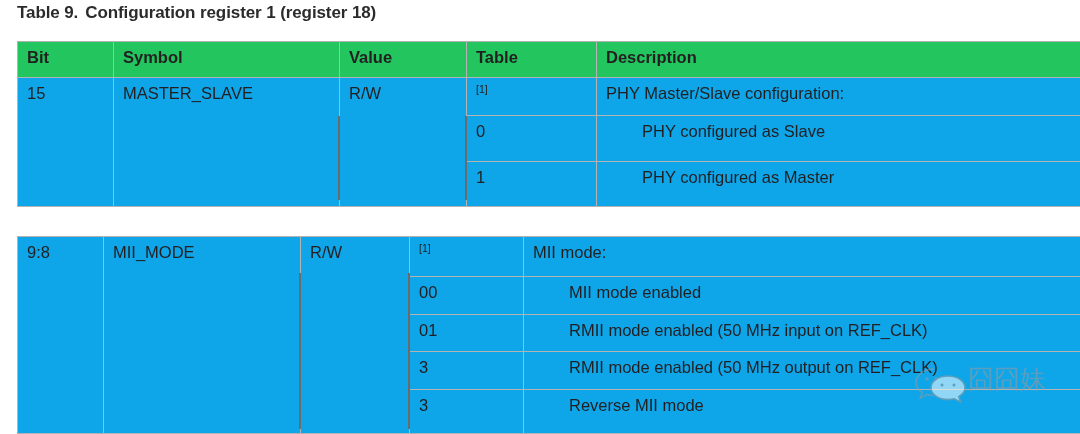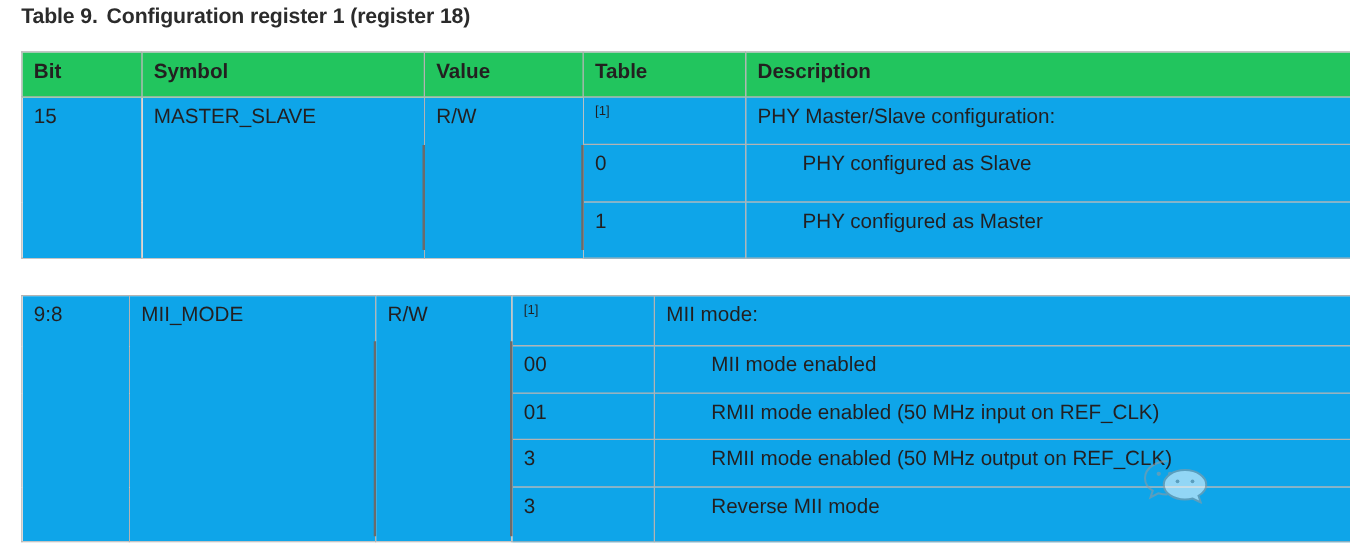--- a/index.html
+++ b/index.html
@@ -277,15 +277,16 @@
 
   <div class="watermark">
     <svg width="60" height="40" viewBox="0 0 60 40">
       <path d="M22 6 C12 6 4 12 4 19.5 C4 23.6 6.4 27.2 10.2 29.5 L8.4 35 L14.6 31.6 C17 32.3 19.4 32.6 22 32.6" fill="none" stroke="#9a9a9a" stroke-width="1.6"></path>
       <circle cx="15" cy="16" r="1.7" fill="#9a9a9a"></circle>
       <circle cx="24" cy="16" r="1.7" fill="#9a9a9a"></circle>
       <path d="M36 13 C26.5 13 19 18.3 19 24.8 C19 31.3 26.5 36.6 36 36.6 C38.2 36.6 40.3 36.3 42.2 35.8 L48.6 39 L46.8 33.6 C50.4 31.5 53 28.4 53 24.8 C53 18.3 45.5 13 36 13 Z" fill="#ffffff" stroke="#9a9a9a" stroke-width="1.6"></path>
       <circle cx="30" cy="22" r="1.5" fill="#9a9a9a"></circle>
       <circle cx="42" cy="22" r="1.5" fill="#9a9a9a"></circle>
     </svg>
+    <span class="wm-text">囧囧妹</span>
   </div>
 
 </div>
 
 </body></html>

